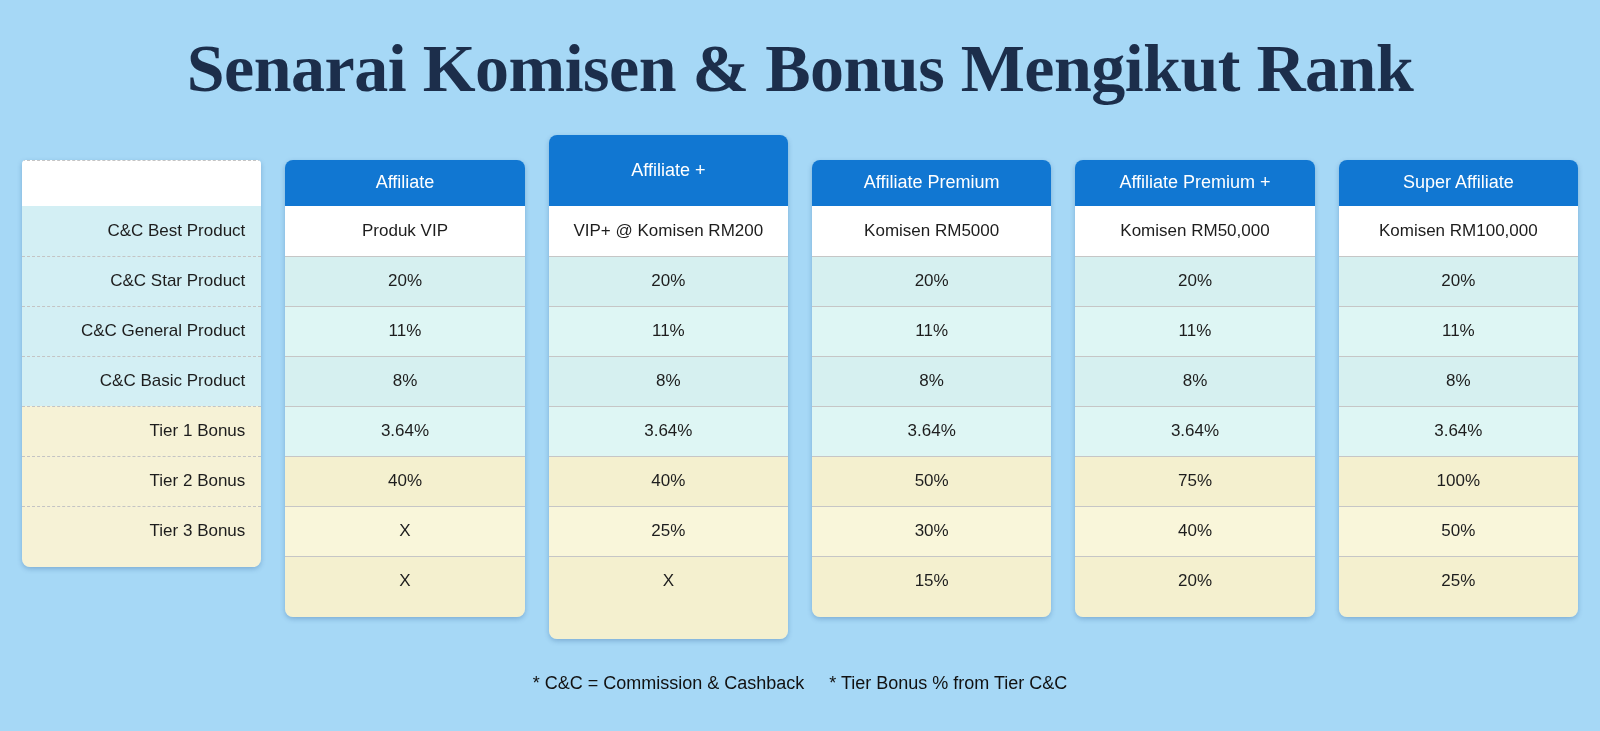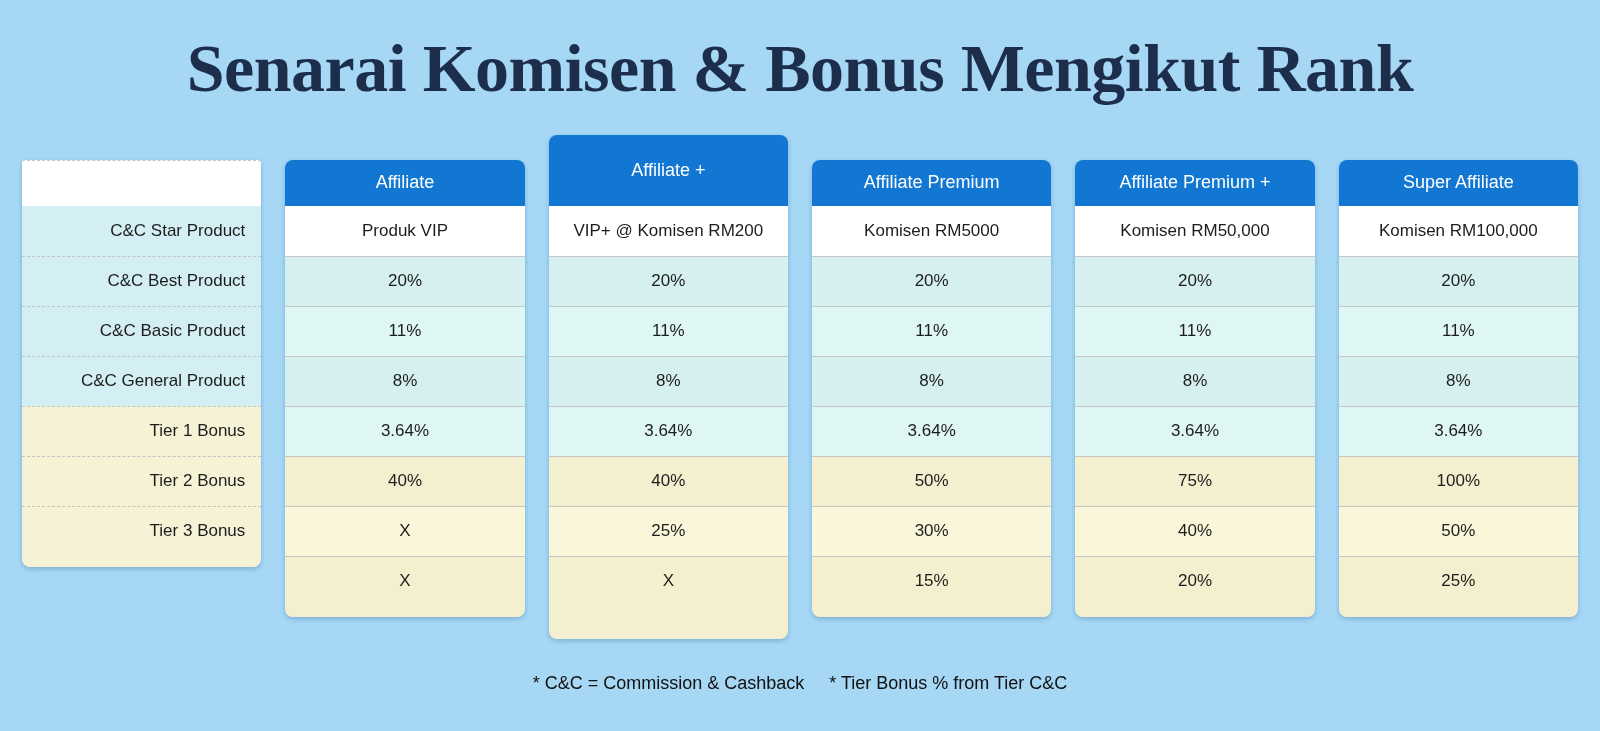--- a/index.html
+++ b/index.html
@@ -93,24 +93,24 @@
 </style>
 </head>
 <body>
 
 <h1 class="page-title">Senarai Komisen &amp; Bonus Mengikut Rank</h1>
 
 <div class="rank-table">
   <div class="col labels">
     <div class="label-empty"></div>
 
+      <div class="cell label-cnc">C&amp;C Best Product</div>
       <div class="cell label-cnc">C&amp;C Star Product</div>
-      <div class="cell label-cnc">C&amp;C Best Product</div>
+      <div class="cell label-cnc">C&amp;C General Product</div>
       <div class="cell label-cnc">C&amp;C Basic Product</div>
-      <div class="cell label-cnc">C&amp;C General Product</div>
       <div class="cell label-tier">Tier 1 Bonus</div>
       <div class="cell label-tier">Tier 2 Bonus</div>
       <div class="cell label-tier">Tier 3 Bonus</div>
       <div class="col-filler"></div>
     </div>
 
 <div class="col">
       <div class="plan-header">Affiliate</div>
       <div class="cell row-white">Produk VIP</div>
       <div class="cell row-cnc-a">20%</div>

